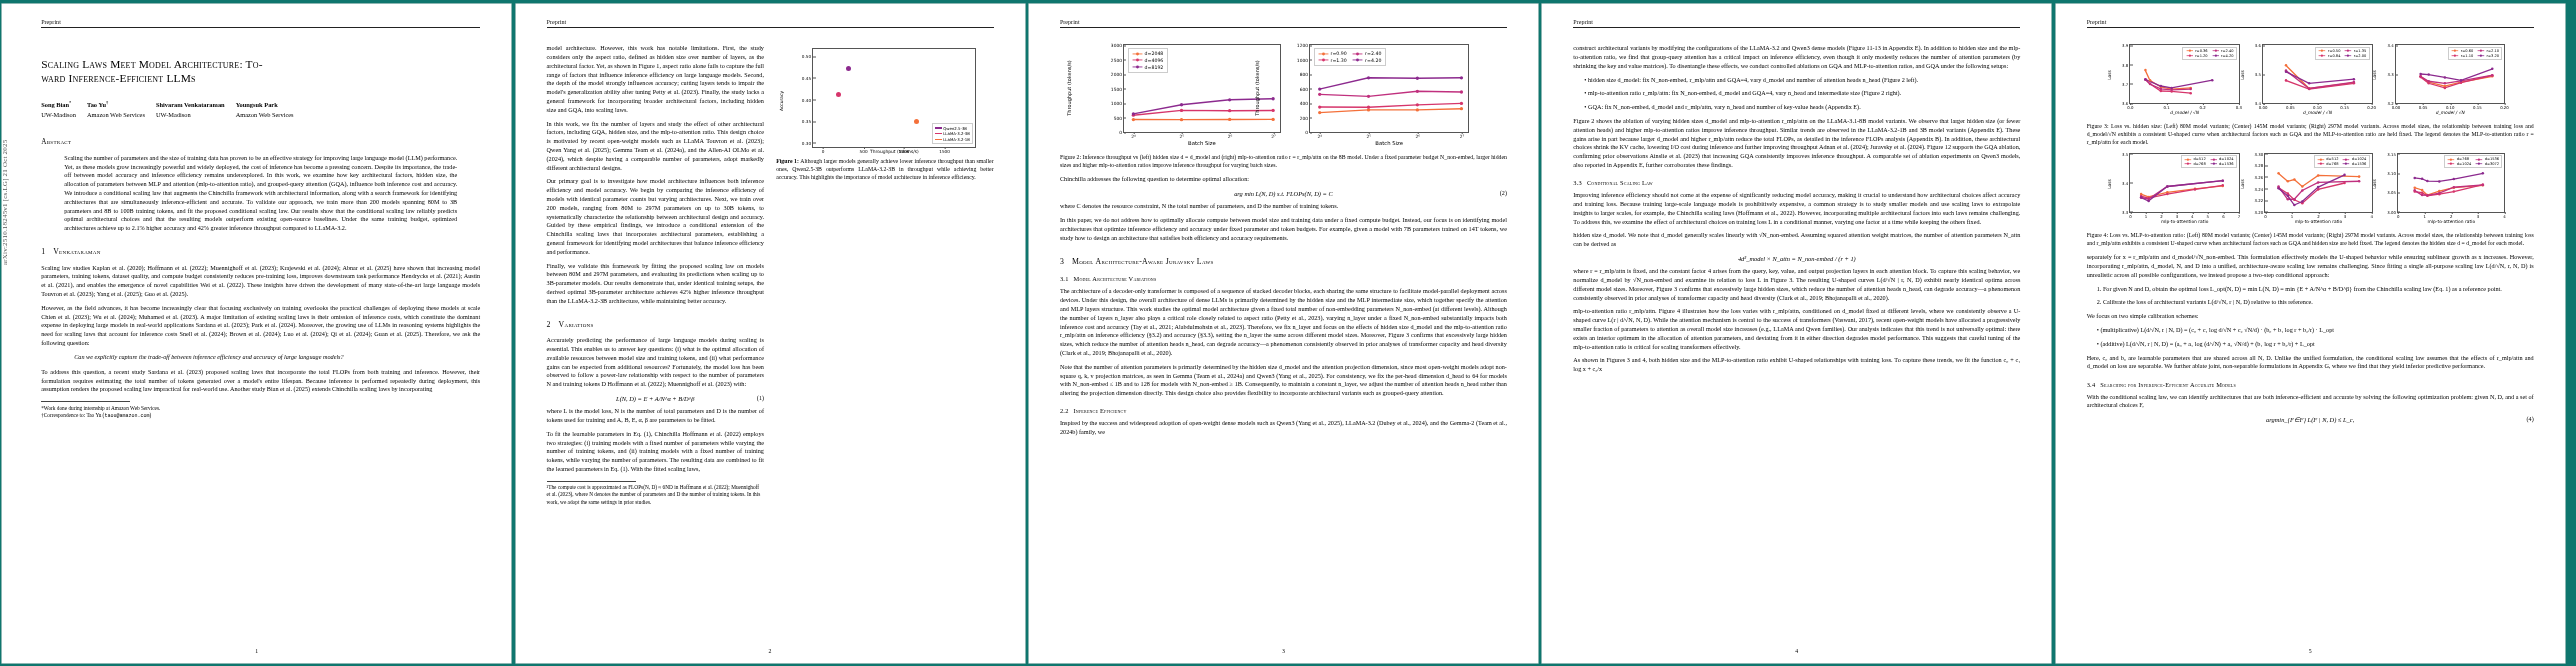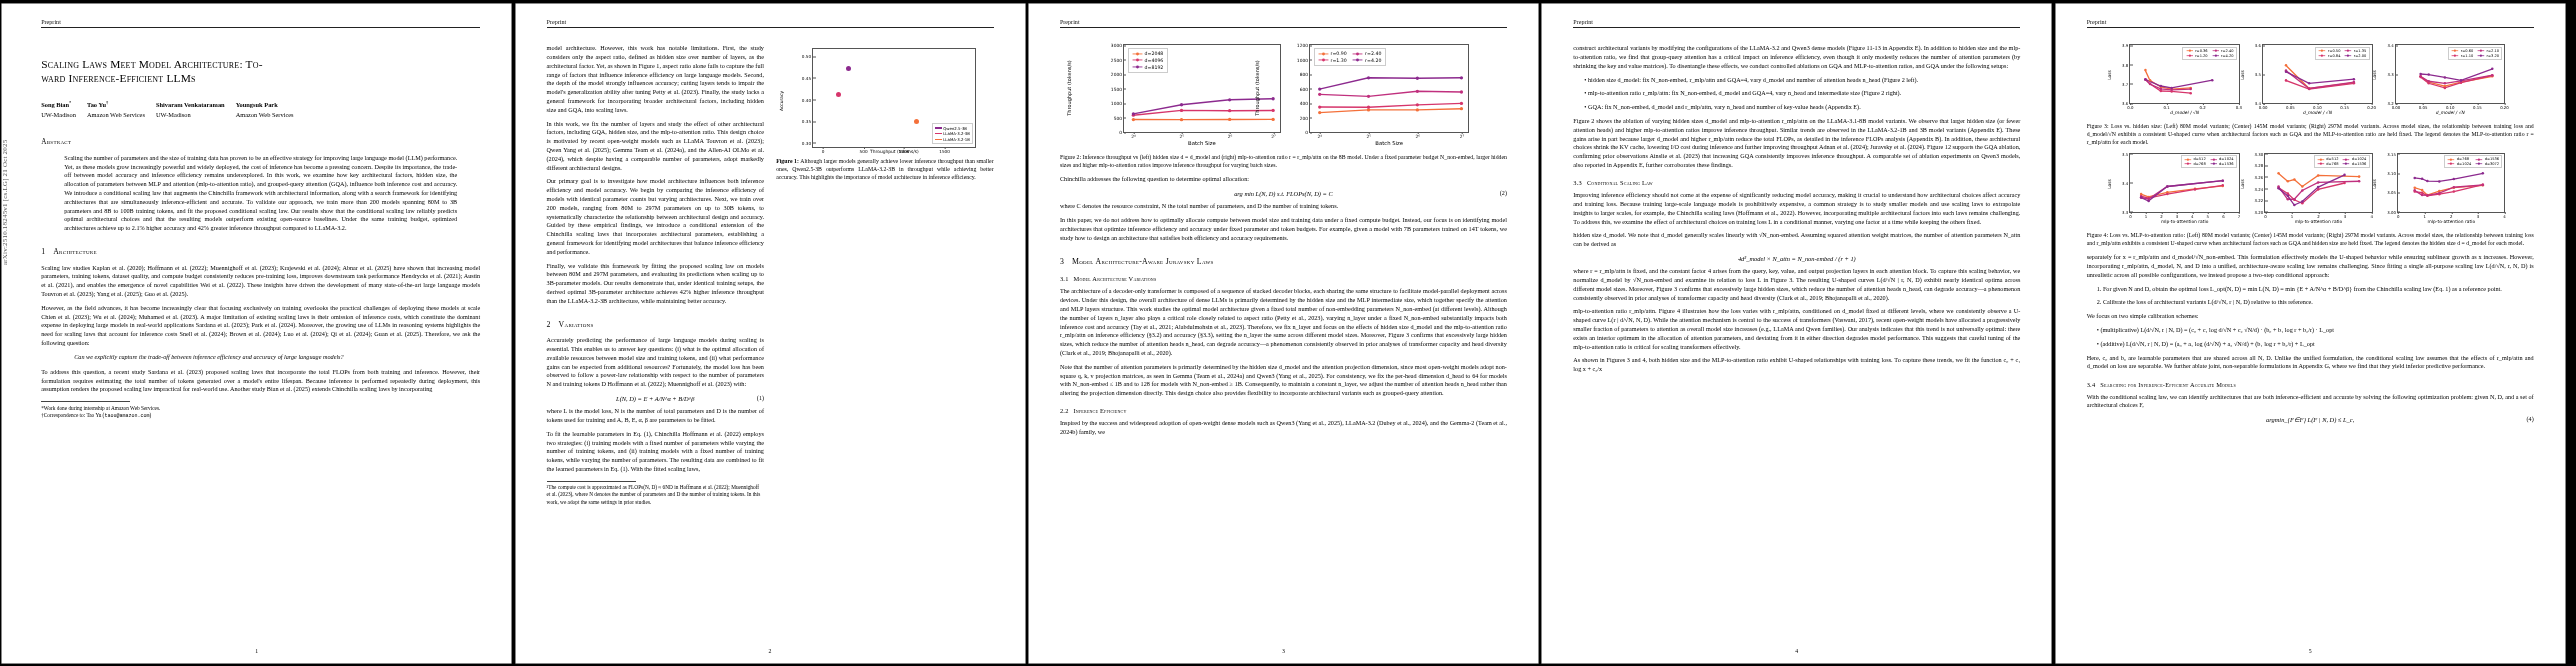--- a/index.html
+++ b/index.html
@@ -1,17 +1,17 @@
 <!DOCTYPE html>
 <html style="font-size:9px"><head>
 <meta charset="utf-8">
 <style>
   html,body{margin:0;padding:0;background:#f0f0f0;}
   body{width:2576px;height:667px;overflow:hidden;font-family:"Liberation Serif",serif;}
-  .sheetrow{display:flex;width:2576px;height:667px;background:#000000;}
+  .sheetrow{display:flex;width:2576px;height:667px;background:#0f766e;}
   .page{position:relative;width:509px;height:659px;background:#ffffff;margin:3.9px 2.2px 0 2.2px;box-sizing:border-box;
         padding:15.6px 31px 11px 31px;overflow:hidden;box-shadow:0 0 0 0.6px #e2e2e2;}
   .page.first{padding-left:39px;}
   .hdr{font-family:"Liberation Serif",serif;font-size:6.1px;color:#111;padding-bottom:1.1px;}
   .hdrline{border-bottom:0.6px solid #222;margin-bottom:16.7px;}
   .arxiv{position:absolute;left:-1.1px;top:261px;transform:rotate(-90deg);transform-origin:left top;
          font-family:"Liberation Serif",serif;font-size:7px;color:#555;white-space:nowrap;letter-spacing:0.2px;}
   .title{font-family:"Liberation Serif",serif;font-size:11.4px;line-height:1.28;color:#000;
          font-variant:small-caps;letter-spacing:0.2px;margin:29px 0 0 0;}
   .authors{display:flex;gap:11px;margin-top:14.5px;font-size:6.4px;}
@@ -89,21 +89,21 @@
       <div class="auth">
         <b><span>Youngsuk Park</span></b><br>
         <span class="aff">Amazon Web Services</span>
       </div>
     </div>
 
     <div class="abshead">Abstract</div>
     <div class="abs">Scaling the number of parameters and the size of training data has proven to be an effective strategy for improving large language model (LLM) performance. Yet, as these models grow increasingly powerful and widely deployed, the cost of inference has become a pressing concern. Despite its importance, the trade-off between model accuracy and inference efficiency remains underexplored. In this work, we examine how key architectural factors, hidden size, the allocation of parameters between MLP and attention (mlp-to-attention ratio), and grouped-query attention (GQA), influence both inference cost and accuracy. We introduce a conditional scaling law that augments the Chinchilla framework with architectural information, along with a search framework for identifying architectures that are simultaneously inference-efficient and accurate. To validate our approach, we train more than 200 models spanning 80M to 3B parameters and 8B to 100B training tokens, and fit the proposed conditional scaling law. Our results show that the conditional scaling law reliably predicts optimal architectural choices and that the resulting models outperform existing open-source baselines. Under the same training budget, optimized architectures achieve up to 2.1% higher accuracy and 42% greater inference throughput compared to LLaMA-3.2.</div>
 
     <div class="sec">
-      <span class="num">1</span><span>Architecture</span>
+      <span class="num">1</span><span>Venkataraman</span>
     </div>
 
     <p class="body">Scaling law studies Kaplan et al. (2020); Hoffmann et al. (2022); Muennighoff et al. (2023); Krajewski et al. (2024); Abnar et al. (2025) have shown that increasing model parameters, training tokens, dataset quality, and compute budget consistently reduces pre-training loss, improves downstream task performance Hendrycks et al. (2021); Austin et al. (2021), and enables the emergence of novel capabilities Wei et al. (2022). These insights have driven the development of many state-of-the-art large language models Touvron et al. (2023); Yang et al. (2025); Guo et al. (2025).</p>
     <p class="body">However, as the field advances, it has become increasingly clear that focusing exclusively on training overlooks the practical challenges of deploying these models at scale Chien et al. (2023); Wu et al. (2024); Muhamed et al. (2023). A major limitation of existing scaling laws is their omission of inference costs, which constitute the dominant expense in deploying large models in real-world applications Sardana et al. (2023); Park et al. (2024). Moreover, the growing use of LLMs in reasoning systems highlights the need for scaling laws that account for inference costs Snell et al. (2024); Brown et al. (2024); Luo et al. (2024); Qi et al. (2024); Guan et al. (2025). Therefore, we ask the following question:</p>
     <div class="quote">Can we explicitly capture the trade-off between inference efficiency and accuracy of large language models?</div>
     <p class="body">To address this question, a recent study Sardana et al. (2023) proposed scaling laws that incorporate the total FLOPs from both training and inference. However, their formulation requires estimating the total number of tokens generated over a model's entire lifespan. Because inference is performed repeatedly during deployment, this assumption renders the proposed scaling law impractical for real-world use. Another study Bian et al. (2025) extends Chinchilla scaling laws by incorporating</p>
 
     <div class="fnrule"></div>
     <div class="fn">*Work done during internship at Amazon Web Services.</div>
     <div class="fn"><span>†Correspondence to: Tao Yu (</span><span class="mono">taou@amazon.com</span><span>)</span></div>

